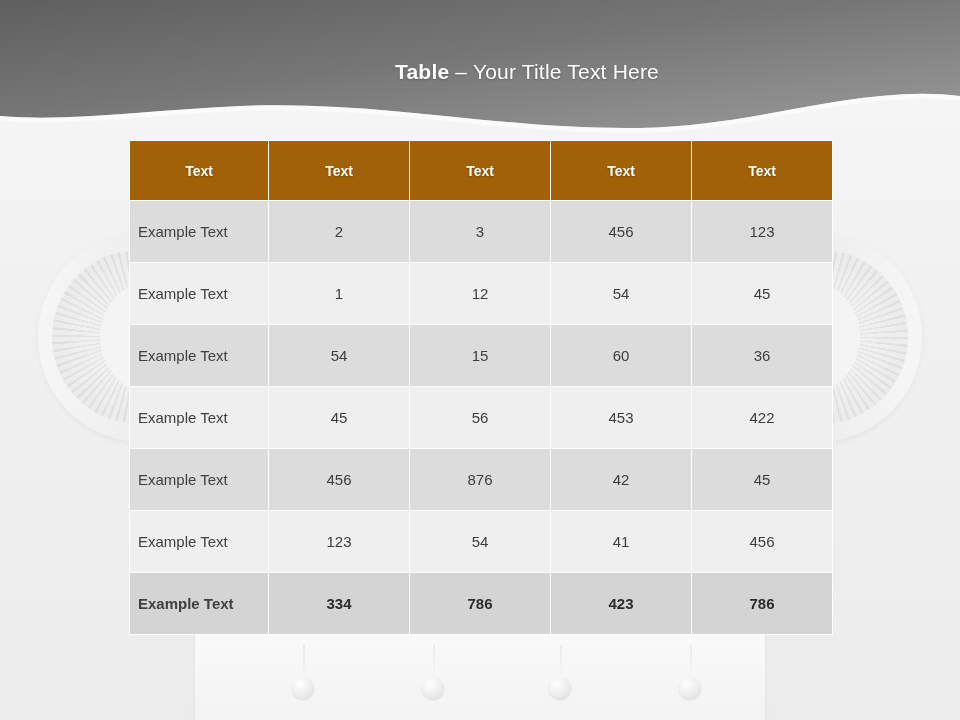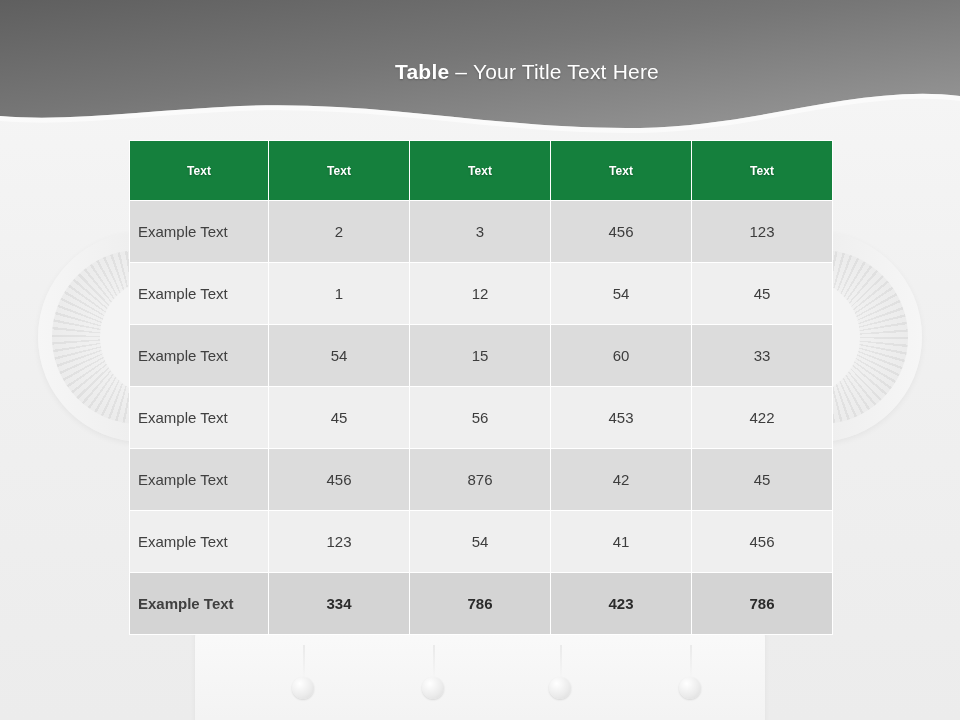--- a/index.html
+++ b/index.html
@@ -154,23 +154,23 @@
     table-layout: fixed;
   }
   table.data col.c0 { width: 139px; }
   table.data col.c1,
   table.data col.c2,
   table.data col.c3,
   table.data col.c4 { width: 141px; }
 
   table.data th {
     height: 57px;
-    background: #15803d;
+    background: #a16207;
     color: #ffffff;
-    font-size: 12px;
+    font-size: 14px;
     font-weight: bold;
     text-align: center;
     text-shadow: 0 1px 2px rgba(0,0,0,0.3);
     border: 1px solid #ffffff;
   }
   table.data th.first { text-align: center; }
 
   table.data td {
     height: 59px;
     font-size: 15px;
@@ -269,21 +269,21 @@
           <td>1</td>
           <td>12</td>
           <td>54</td>
           <td>45</td>
         </tr>
         <tr class="shade">
           <td class="label">Example Text</td>
           <td>54</td>
           <td>15</td>
           <td>60</td>
-          <td>33</td>
+          <td>36</td>
         </tr>
         <tr class="plain">
           <td class="label">Example Text</td>
           <td>45</td>
           <td>56</td>
           <td>453</td>
           <td>422</td>
         </tr>
         <tr class="shade">
           <td class="label">Example Text</td>

